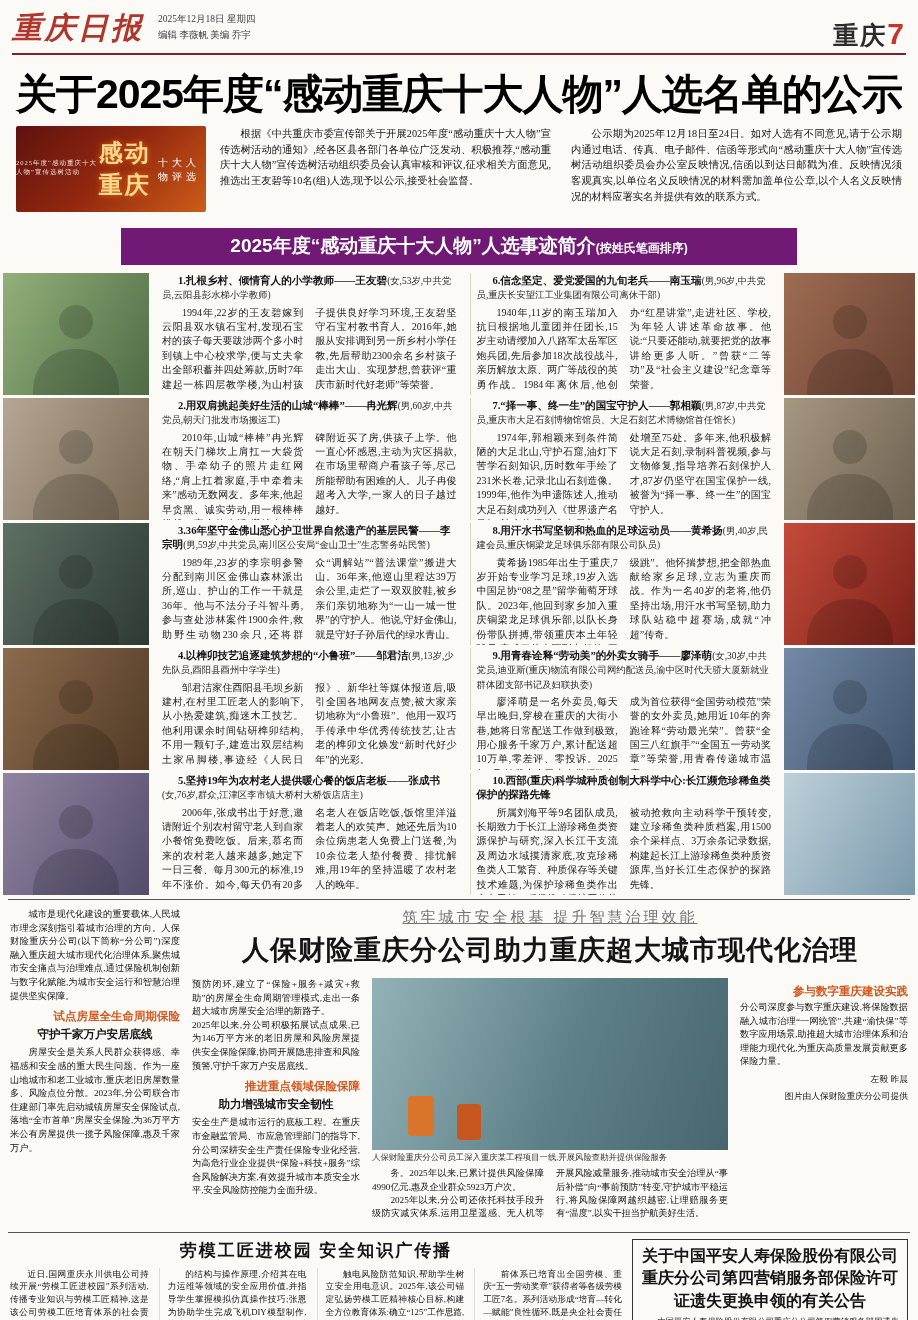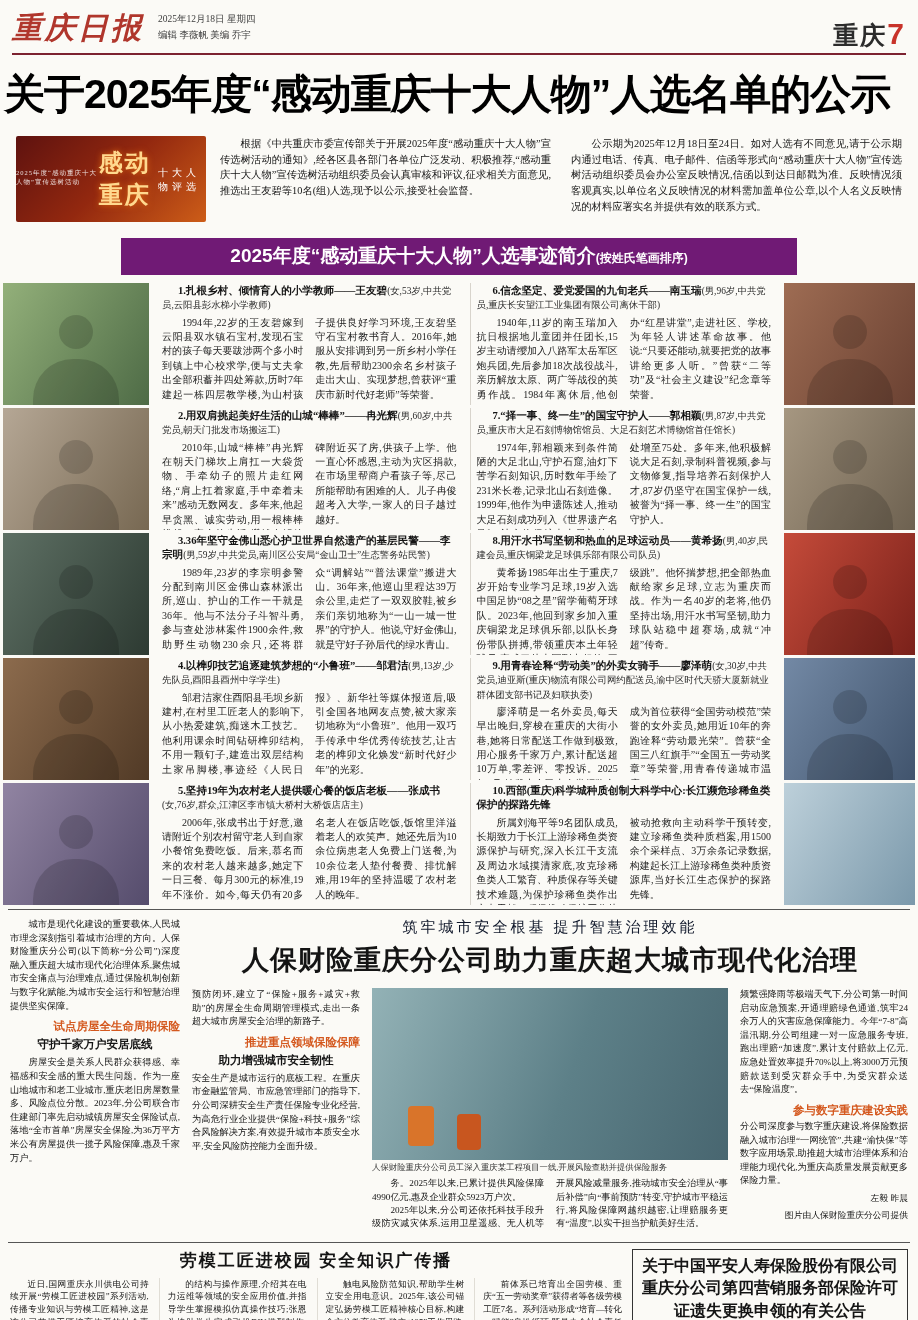--- a/index.html
+++ b/index.html
@@ -12,22 +12,22 @@
   
   .masthead { display:flex; align-items:flex-end; justify-content:space-between; padding:4px 12px 2px; }
   .mast-left { display:flex; align-items:center; gap:14px; }
   .logo { font-size:30px; font-weight:bold; font-style:italic; color:#b0362c; letter-spacing:3px; font-family:"Liberation Serif",serif; }
   .mast-info { font-size:9.5px; color:#3c3c3c; line-height:1.6; padding-bottom:2px; }
   .mast-right { font-size:25px; font-weight:bold; color:#2b2b2b; letter-spacing:2px; line-height:1; }
   .mast-right .pagenum { color:#c8332a; font-size:30px; font-family:"Liberation Sans",sans-serif; }
   .mast-rule { border-bottom:2px solid #7c2230; margin:2px 12px 0; }
   
   .main-headline {
-    font-family:"Liberation Sans","DejaVu Sans",sans-serif;
-    font-weight:900; font-size:41px; letter-spacing:-1px; color:#000; margin:12px 4px 14px;
+    text-align:center; font-family:"Liberation Sans","DejaVu Sans",sans-serif;
+    font-weight:900; font-size:41px; letter-spacing:-1px; color:#000; margin:12px 4px 4px;
   }
   
   .notice { display:flex; gap:14px; padding:0 16px; height:92px; }
   .poster { width:190px; height:86px; flex-shrink:0; position:relative; border-radius:2px;
     background:linear-gradient(135deg,#5e120f,#93280f 50%,#cd5d18 100%); overflow:hidden;
     display:flex; flex-direction:row; align-items:center; justify-content:center; }
   .poster-top { font-size:6.5px; color:rgba(255,255,255,.85); letter-spacing:1px; margin-bottom:2px; }
   .poster-main { font-size:24px; font-weight:900; color:#ffd98f; text-shadow:0 0 6px #e06a10; letter-spacing:2px; }
   .poster-sub { font-size:10px; color:#ffffff; letter-spacing:4px; margin-top:2px; }
   .notice-text { flex:1; column-count:2; column-gap:20px; font-size:10.3px; line-height:1.52; text-align:justify; }
@@ -54,21 +54,21 @@
   .profile { flex:1; padding:1px 6px 0; overflow:hidden; }
   .profile.rcol { border-left:1px solid #d8d4cc; }
   .p-head { font-size:10.6px; font-weight:bold; line-height:1.35; text-indent:1.5em; margin-bottom:3px; }
   .p-info { font-weight:normal; font-size:9.4px; color:#2a2a2a; }
   .p-body { column-count:2; column-gap:12px; font-size:10px; line-height:1.44; text-align:justify; text-indent:2em; color:#1c1c1c; }
   
   .advertorial { border-top:1px solid #555; margin:4px 8px 0; padding:8px 2px 6px; display:flex; gap:12px; }
   .ad-col { width:170px; flex-shrink:0; font-size:9.2px; line-height:1.48; text-align:justify; }
   .ad-col p, .ad-mid p { text-indent:2em; }
   .ad-right { flex:1; }
-  .ad-kicker { text-align:center; font-size:15px; letter-spacing:3px; color:#0f172a; font-family:"Liberation Sans",sans-serif; }
+  .ad-kicker { text-align:center; font-size:15px; letter-spacing:3px; color:#737373; font-family:"Liberation Sans",sans-serif;text-decoration:underline; }
   .ad-headline { text-align:center; font-family:"Liberation Sans",sans-serif; font-weight:900; font-size:27px;
     letter-spacing:1px; margin:5px 0 10px; }
   .ad-body { display:flex; gap:12px; }
   .ad-colA,.ad-colB { width:168px; flex-shrink:0; font-size:9.2px; line-height:1.48; text-align:justify; }
   .ad-mid { flex:1; font-size:9.2px; line-height:1.45; text-align:justify; }
   .ad-photo { height:172px; position:relative; background:linear-gradient(110deg,#93b2b6,#5d8088 55%,#486670); }
   .ad-photo::before { content:""; position:absolute; left:10%; bottom:14px; width:26px; height:40px; background:#d9742a; border-radius:4px; }
   .ad-photo::after { content:""; position:absolute; left:24%; bottom:10px; width:24px; height:36px; background:#c8561f; border-radius:4px; }
   .ad-caption { font-size:8.4px; color:#333; line-height:1.35; padding:2px 0 4px; text-align:justify; }
   .mid-cols { column-count:2; column-gap:12px; }
@@ -202,34 +202,34 @@
       <p class="sub-accent">试点房屋全生命周期保险</p>
       <p class="sub-black">守护千家万户安居底线</p>
       <p>房屋安全是关系人民群众获得感、幸福感和安全感的重大民生问题。作为一座山地城市和老工业城市,重庆老旧房屋数量多、风险点位分散。2023年,分公司联合市住建部门率先启动城镇房屋安全保险试点,落地“全市首单”房屋安全保险,为36万平方米公有房屋提供一揽子风险保障,惠及千家万户。</p>
     </div>
     <div class="ad-right">
       <div class="ad-kicker">筑牢城市安全根基  提升智慧治理效能</div>
       <h2 class="ad-headline">人保财险重庆分公司助力重庆超大城市现代化治理</h2>
       <div class="ad-body">
         <div class="ad-colA">
           <p>预防闭环,建立了“保险+服务+减灾+救助”的房屋全生命周期管理模式,走出一条超大城市房屋安全治理的新路子。</p>
+          <p>2025年以来,分公司积极拓展试点成果,已为146万平方米的老旧房屋和风险房屋提供安全保险保障,协同开展隐患排查和风险预警,守护千家万户安居底线。</p>
           <p class="sub-accent">推进重点领域保险保障</p>
           <p class="sub-black">助力增强城市安全韧性</p>
           <p>安全生产是城市运行的底板工程。在重庆市金融监管局、市应急管理部门的指导下,分公司深耕安全生产责任保险专业化经营,为高危行业企业提供“保险+科技+服务”综合风险解决方案,有效提升城市本质安全水平,安全风险防控能力全面升级。</p>
         </div>
         <div class="ad-mid">
           <div class="ad-photo"></div>
           <div class="ad-caption">人保财险重庆分公司员工深入重庆某工程项目一线,开展风险查勘并提供保险服务</div>
           <div class="mid-cols">
             <p>务。2025年以来,已累计提供风险保障4990亿元,惠及企业群众5923万户次。</p>
             <p>2025年以来,分公司还依托科技手段升级防灾减灾体系,运用卫星遥感、无人机等开展风险减量服务,推动城市安全治理从“事后补偿”向“事前预防”转变,守护城市平稳运行,将风险保障网越织越密,让理赔服务更有“温度”,以实干担当护航美好生活。</p>
           </div>
         </div>
         <div class="ad-colB">
-          <p>频繁强降雨等极端天气下,分公司第一时间启动应急预案,开通理赔绿色通道,筑牢24余万人的灾害应急保障能力。今年“7-8”高温汛期,分公司组建一对一应急服务专班,跑出理赔“加速度”,累计支付赔款上亿元,应急处置效率提升70%以上,将3000万元预赔款送到受灾群众手中,为受灾群众送去“保险温度”。</p>
           <p class="sub-accent">参与数字重庆建设实践</p>
           <p>分公司深度参与数字重庆建设,将保险数据融入城市治理“一网统管”,共建“渝快保”等数字应用场景,助推超大城市治理体系和治理能力现代化,为重庆高质量发展贡献更多保险力量。</p>
           <p class="credits">左毅 昨晨</p>
           <p class="credits">图片由人保财险重庆分公司提供</p>
         </div>
       </div>
     </div>
   </section>
 
   <section class="bottom">

